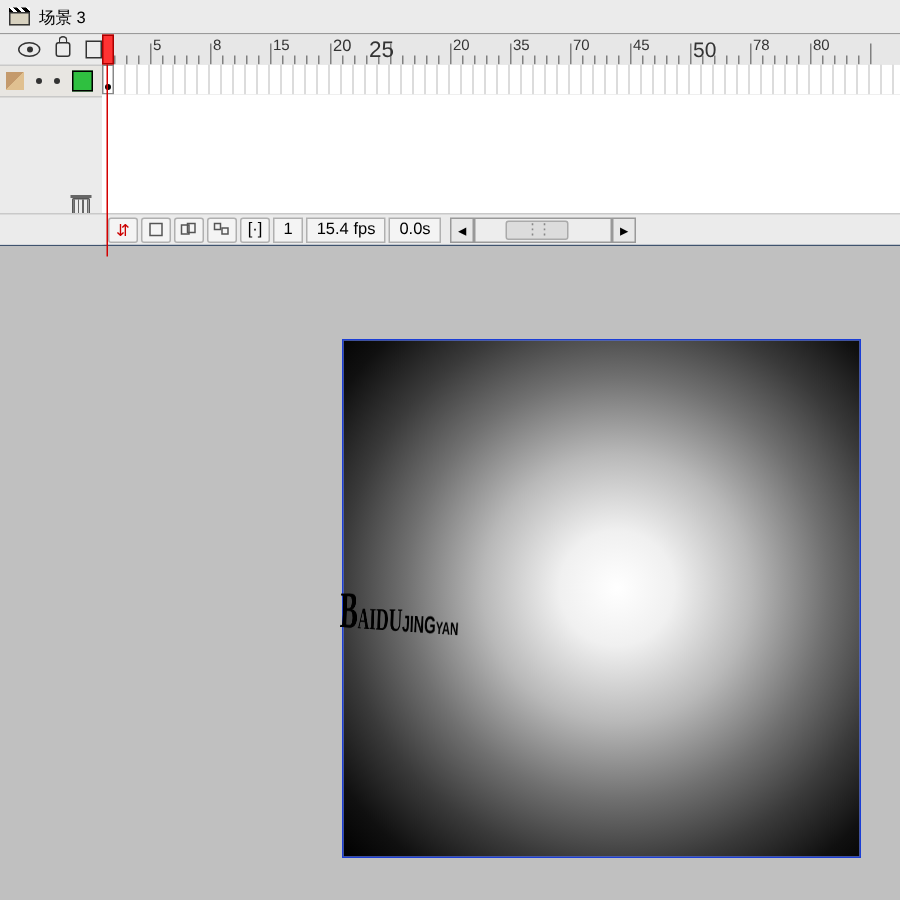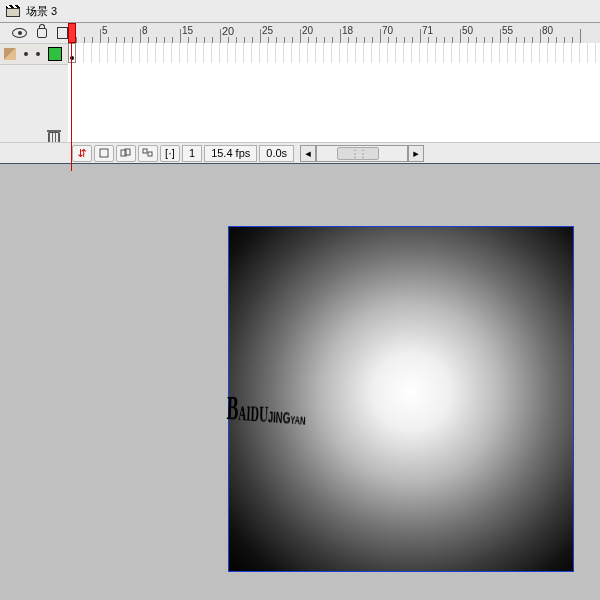--- a/index.html
+++ b/index.html
@@ -104,57 +104,57 @@
         <div style="position:absolute;left:128px;top:14px;width:1px;height:6px;background:#808080"></div>
         <div style="position:absolute;left:136px;top:14px;width:1px;height:6px;background:#808080"></div>
         <div style="position:absolute;left:144px;top:14px;width:1px;height:6px;background:#808080"></div>
         <div style="position:absolute;left:152px;top:6px;width:1px;height:14px;background:#808080"></div>
         <div style="position:absolute;left:154px;top:2px;font-size:11px;color:#333">20</div>
         <div style="position:absolute;left:160px;top:14px;width:1px;height:6px;background:#808080"></div>
         <div style="position:absolute;left:168px;top:14px;width:1px;height:6px;background:#808080"></div>
         <div style="position:absolute;left:176px;top:14px;width:1px;height:6px;background:#808080"></div>
         <div style="position:absolute;left:184px;top:14px;width:1px;height:6px;background:#808080"></div>
         <div style="position:absolute;left:192px;top:6px;width:1px;height:14px;background:#808080"></div>
-        <div style="position:absolute;left:194px;top:2px;font-size:10px;color:#333">25</div>
+        <div style="position:absolute;left:178px;top:2px;font-size:15px;color:#333">25</div>
         <div style="position:absolute;left:200px;top:14px;width:1px;height:6px;background:#808080"></div>
         <div style="position:absolute;left:208px;top:14px;width:1px;height:6px;background:#808080"></div>
         <div style="position:absolute;left:216px;top:14px;width:1px;height:6px;background:#808080"></div>
         <div style="position:absolute;left:224px;top:14px;width:1px;height:6px;background:#808080"></div>
         <div style="position:absolute;left:232px;top:6px;width:1px;height:14px;background:#808080"></div>
         <div style="position:absolute;left:234px;top:2px;font-size:10px;color:#333">20</div>
         <div style="position:absolute;left:240px;top:14px;width:1px;height:6px;background:#808080"></div>
         <div style="position:absolute;left:248px;top:14px;width:1px;height:6px;background:#808080"></div>
         <div style="position:absolute;left:256px;top:14px;width:1px;height:6px;background:#808080"></div>
         <div style="position:absolute;left:264px;top:14px;width:1px;height:6px;background:#808080"></div>
         <div style="position:absolute;left:272px;top:6px;width:1px;height:14px;background:#808080"></div>
-        <div style="position:absolute;left:274px;top:2px;font-size:10px;color:#333">18</div>
+        <div style="position:absolute;left:274px;top:2px;font-size:10px;color:#333">35</div>
         <div style="position:absolute;left:280px;top:14px;width:1px;height:6px;background:#808080"></div>
         <div style="position:absolute;left:288px;top:14px;width:1px;height:6px;background:#808080"></div>
         <div style="position:absolute;left:296px;top:14px;width:1px;height:6px;background:#808080"></div>
         <div style="position:absolute;left:304px;top:14px;width:1px;height:6px;background:#808080"></div>
         <div style="position:absolute;left:312px;top:6px;width:1px;height:14px;background:#808080"></div>
         <div style="position:absolute;left:314px;top:2px;font-size:10px;color:#333">70</div>
         <div style="position:absolute;left:320px;top:14px;width:1px;height:6px;background:#808080"></div>
         <div style="position:absolute;left:328px;top:14px;width:1px;height:6px;background:#808080"></div>
         <div style="position:absolute;left:336px;top:14px;width:1px;height:6px;background:#808080"></div>
         <div style="position:absolute;left:344px;top:14px;width:1px;height:6px;background:#808080"></div>
         <div style="position:absolute;left:352px;top:6px;width:1px;height:14px;background:#808080"></div>
-        <div style="position:absolute;left:354px;top:2px;font-size:10px;color:#333">71</div>
+        <div style="position:absolute;left:354px;top:2px;font-size:10px;color:#333">45</div>
         <div style="position:absolute;left:360px;top:14px;width:1px;height:6px;background:#808080"></div>
         <div style="position:absolute;left:368px;top:14px;width:1px;height:6px;background:#808080"></div>
         <div style="position:absolute;left:376px;top:14px;width:1px;height:6px;background:#808080"></div>
         <div style="position:absolute;left:384px;top:14px;width:1px;height:6px;background:#808080"></div>
         <div style="position:absolute;left:392px;top:6px;width:1px;height:14px;background:#808080"></div>
-        <div style="position:absolute;left:394px;top:2px;font-size:10px;color:#333">50</div>
+        <div style="position:absolute;left:394px;top:2px;font-size:14px;color:#333">50</div>
         <div style="position:absolute;left:400px;top:14px;width:1px;height:6px;background:#808080"></div>
         <div style="position:absolute;left:408px;top:14px;width:1px;height:6px;background:#808080"></div>
         <div style="position:absolute;left:416px;top:14px;width:1px;height:6px;background:#808080"></div>
         <div style="position:absolute;left:424px;top:14px;width:1px;height:6px;background:#808080"></div>
         <div style="position:absolute;left:432px;top:6px;width:1px;height:14px;background:#808080"></div>
-        <div style="position:absolute;left:434px;top:2px;font-size:10px;color:#333">55</div>
+        <div style="position:absolute;left:434px;top:2px;font-size:10px;color:#333">78</div>
         <div style="position:absolute;left:440px;top:14px;width:1px;height:6px;background:#808080"></div>
         <div style="position:absolute;left:448px;top:14px;width:1px;height:6px;background:#808080"></div>
         <div style="position:absolute;left:456px;top:14px;width:1px;height:6px;background:#808080"></div>
         <div style="position:absolute;left:464px;top:14px;width:1px;height:6px;background:#808080"></div>
         <div style="position:absolute;left:472px;top:6px;width:1px;height:14px;background:#808080"></div>
         <div style="position:absolute;left:474px;top:2px;font-size:10px;color:#333">80</div>
         <div style="position:absolute;left:480px;top:14px;width:1px;height:6px;background:#808080"></div>
         <div style="position:absolute;left:488px;top:14px;width:1px;height:6px;background:#808080"></div>
         <div style="position:absolute;left:496px;top:14px;width:1px;height:6px;background:#808080"></div>
         <div style="position:absolute;left:504px;top:14px;width:1px;height:6px;background:#808080"></div>

